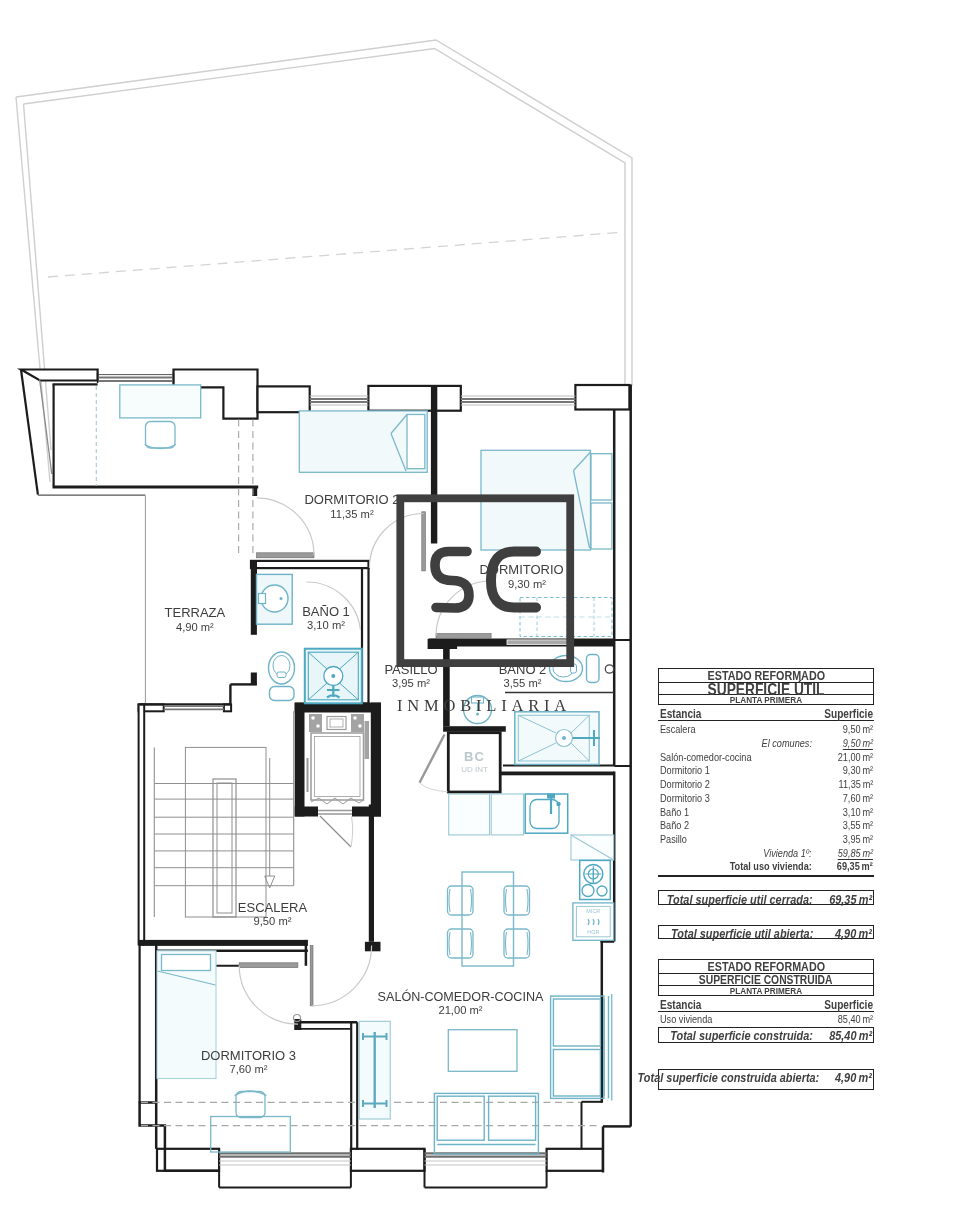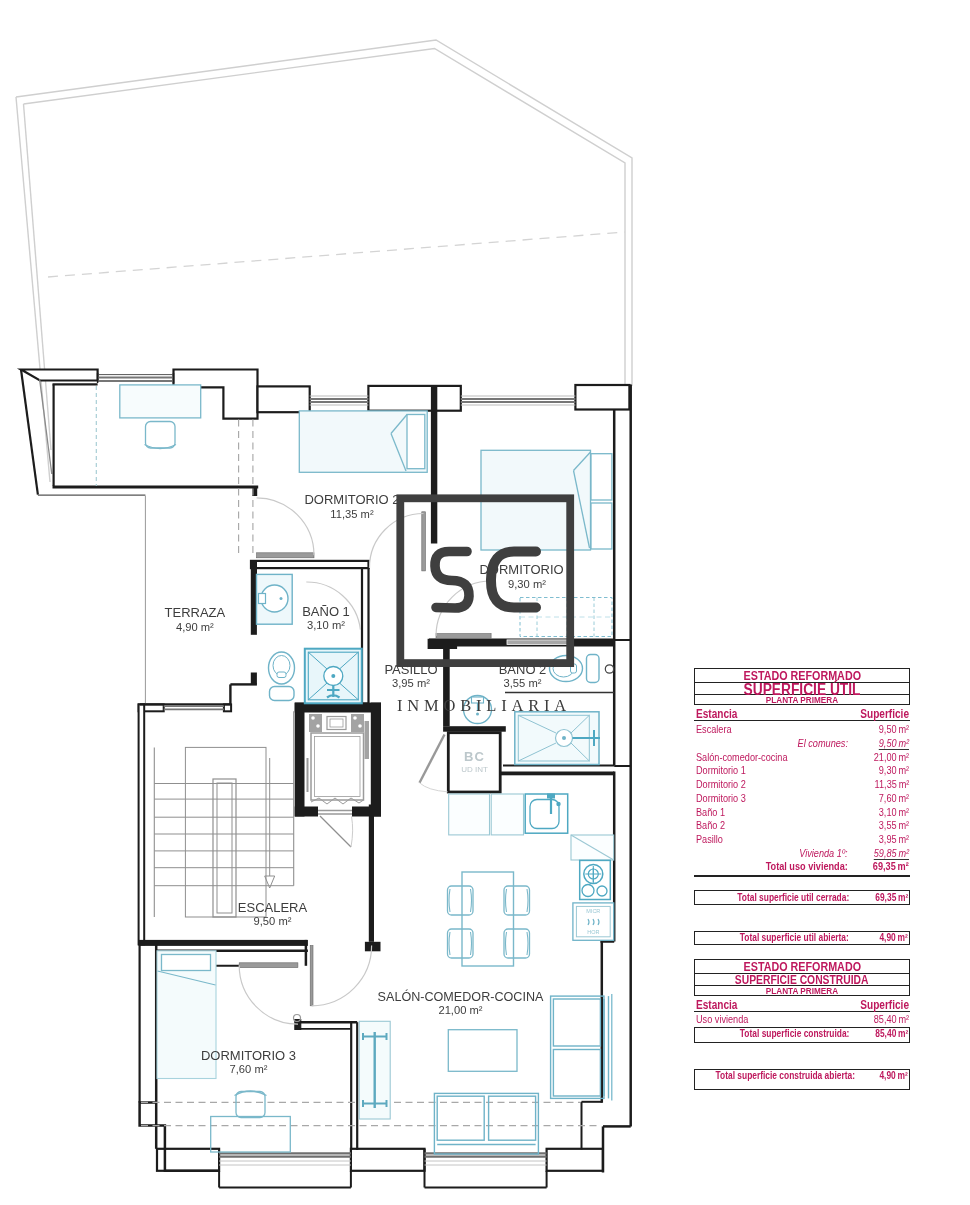--- a/index.html
+++ b/index.html
@@ -1,24 +1,24 @@
 <!DOCTYPE html>
 <html><head>
 <meta charset="utf-8">
 <style>
   html,body{margin:0;padding:0;background:#ffffff;width:970px;height:1205px;overflow:hidden;}
   body{font-family:"Liberation Sans",sans-serif;position:relative;}
   #plan{position:absolute;left:0;top:0;}
-  .tbl{position:absolute;left:694px;width:216px;font-family:"Liberation Sans",sans-serif;color:#be185d;}
+  .tbl{position:absolute;left:658px;width:216px;font-family:"Liberation Sans",sans-serif;color:#404040;}
   .hbox{border:1.3px solid #222;box-sizing:border-box;text-align:center;font-weight:bold;background:#fff;}
   .hbox span{display:inline-block;transform:scaleX(0.86);transform-origin:50% 50%;}
   .row{position:relative;height:13.7px;font-size:10.9px;text-align:right;}
   .rl{position:absolute;left:2px;top:0;white-space:nowrap;display:inline-block;transform:scaleX(0.84);transform-origin:0 50%;}
   .rr{position:absolute;right:1px;top:0;white-space:nowrap;display:inline-block;transform:scaleX(0.84);transform-origin:100% 50%;}
-  .bx{position:relative;border:1.3px solid #222;box-sizing:border-box;font-weight:bold;font-size:10px;background:#fff;}
+  .bx{position:relative;border:1.3px solid #222;box-sizing:border-box;font-weight:bold;font-size:13px;background:#fff;font-style:italic;}
 </style>
 </head>
 <body>
 <svg id="plan" width="970" height="1205" viewBox="0 0 970 1205">
 
 <g fill="none" stroke="#cfcfcf" stroke-width="1.4">
   <polyline points="16,97 436,40 632,158 632,386"></polyline>
   <polyline points="23.5,104 434.5,48.5 625,163 625,386"></polyline>
   <polyline points="16,97 50,482"></polyline>
   <polyline points="23.5,104 51,450"></polyline>
@@ -553,21 +553,21 @@
       <span class="rr">69,35 m²</span>
     </div>
 
   <div style="border-top:2.2px solid #222;margin-top:1.5px;"></div>
 
   <div class="bx" style="margin-top:13px;height:14.5px;">
       <span class="rr" style="right:60px;top:0.5px;">Total superficie util cerrada:</span>
       <span class="rr" style="top:0.5px;">69,35 m²</span>
     </div>
 
-  <div class="bx" style="margin-top:26px;height:14.5px;">
+  <div class="bx" style="margin-top:20px;height:14.5px;">
       <span class="rr" style="right:60px;top:0.5px;">Total superficie util abierta:</span>
       <span class="rr" style="top:0.5px;">4,90 m²</span>
     </div>
 </div>
 
 <div class="tbl" style="top:958.8px;">
 
   <div class="hbox" style="height:15px;font-size:12.5px;line-height:14px;"><span>ESTADO REFORMADO</span></div>
 
   <div class="hbox" style="height:14px;font-size:12px;line-height:13px;margin-top:-1.3px;text-decoration:underline;"><span>SUPERFICIE CONSTRUIDA</span></div>

